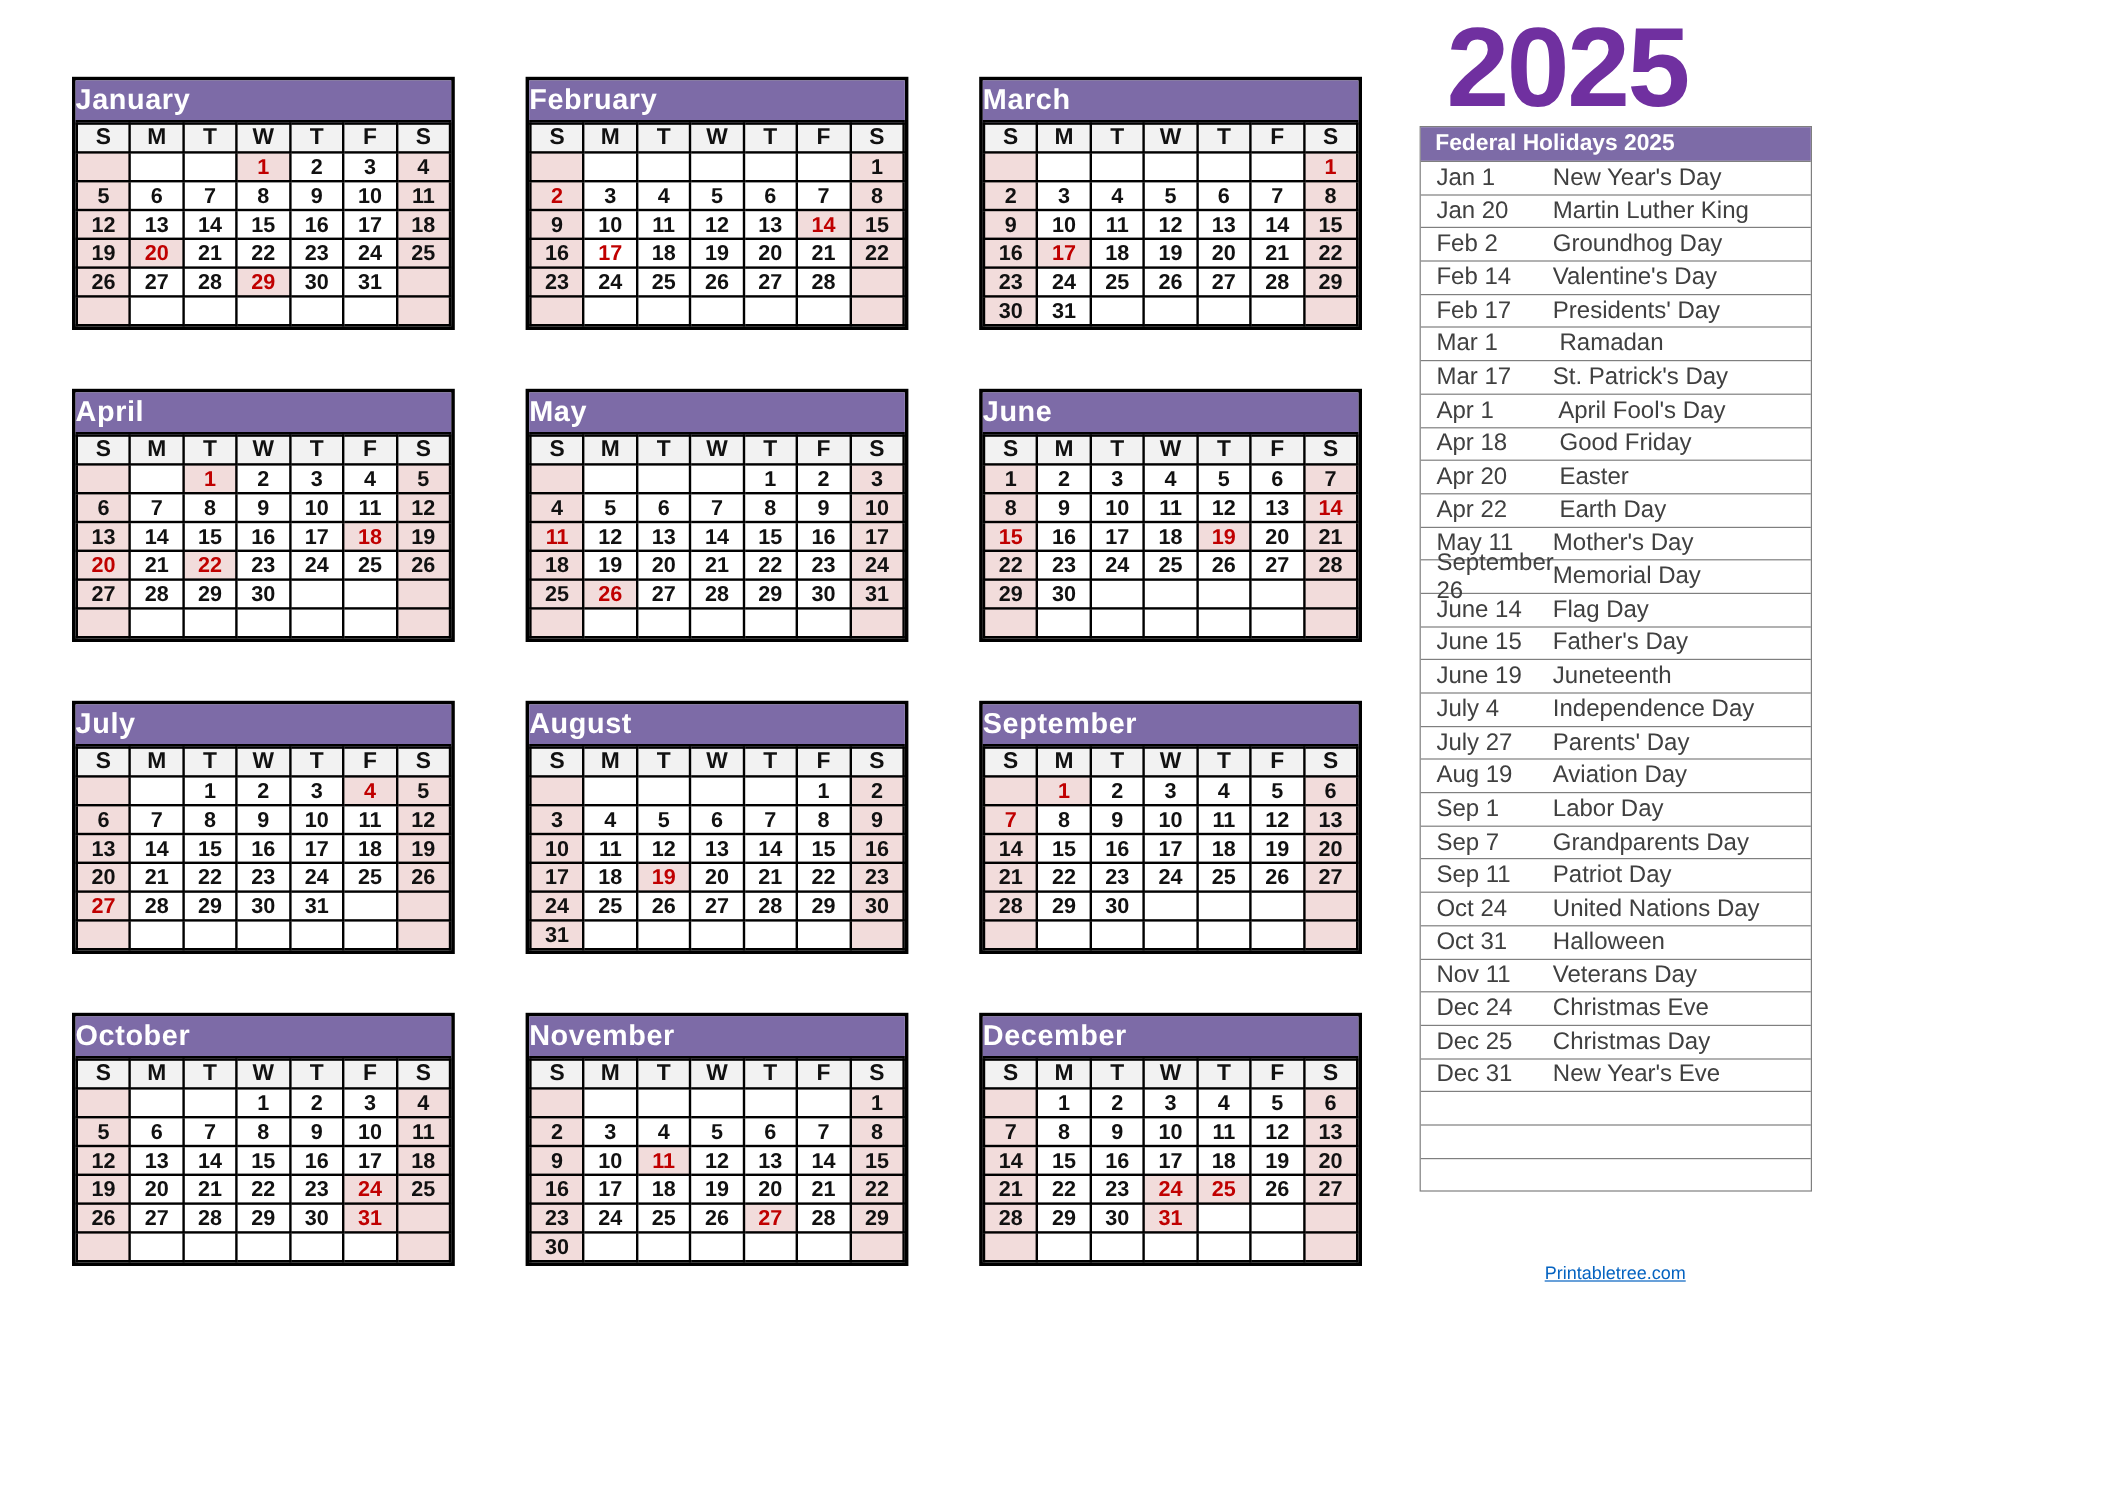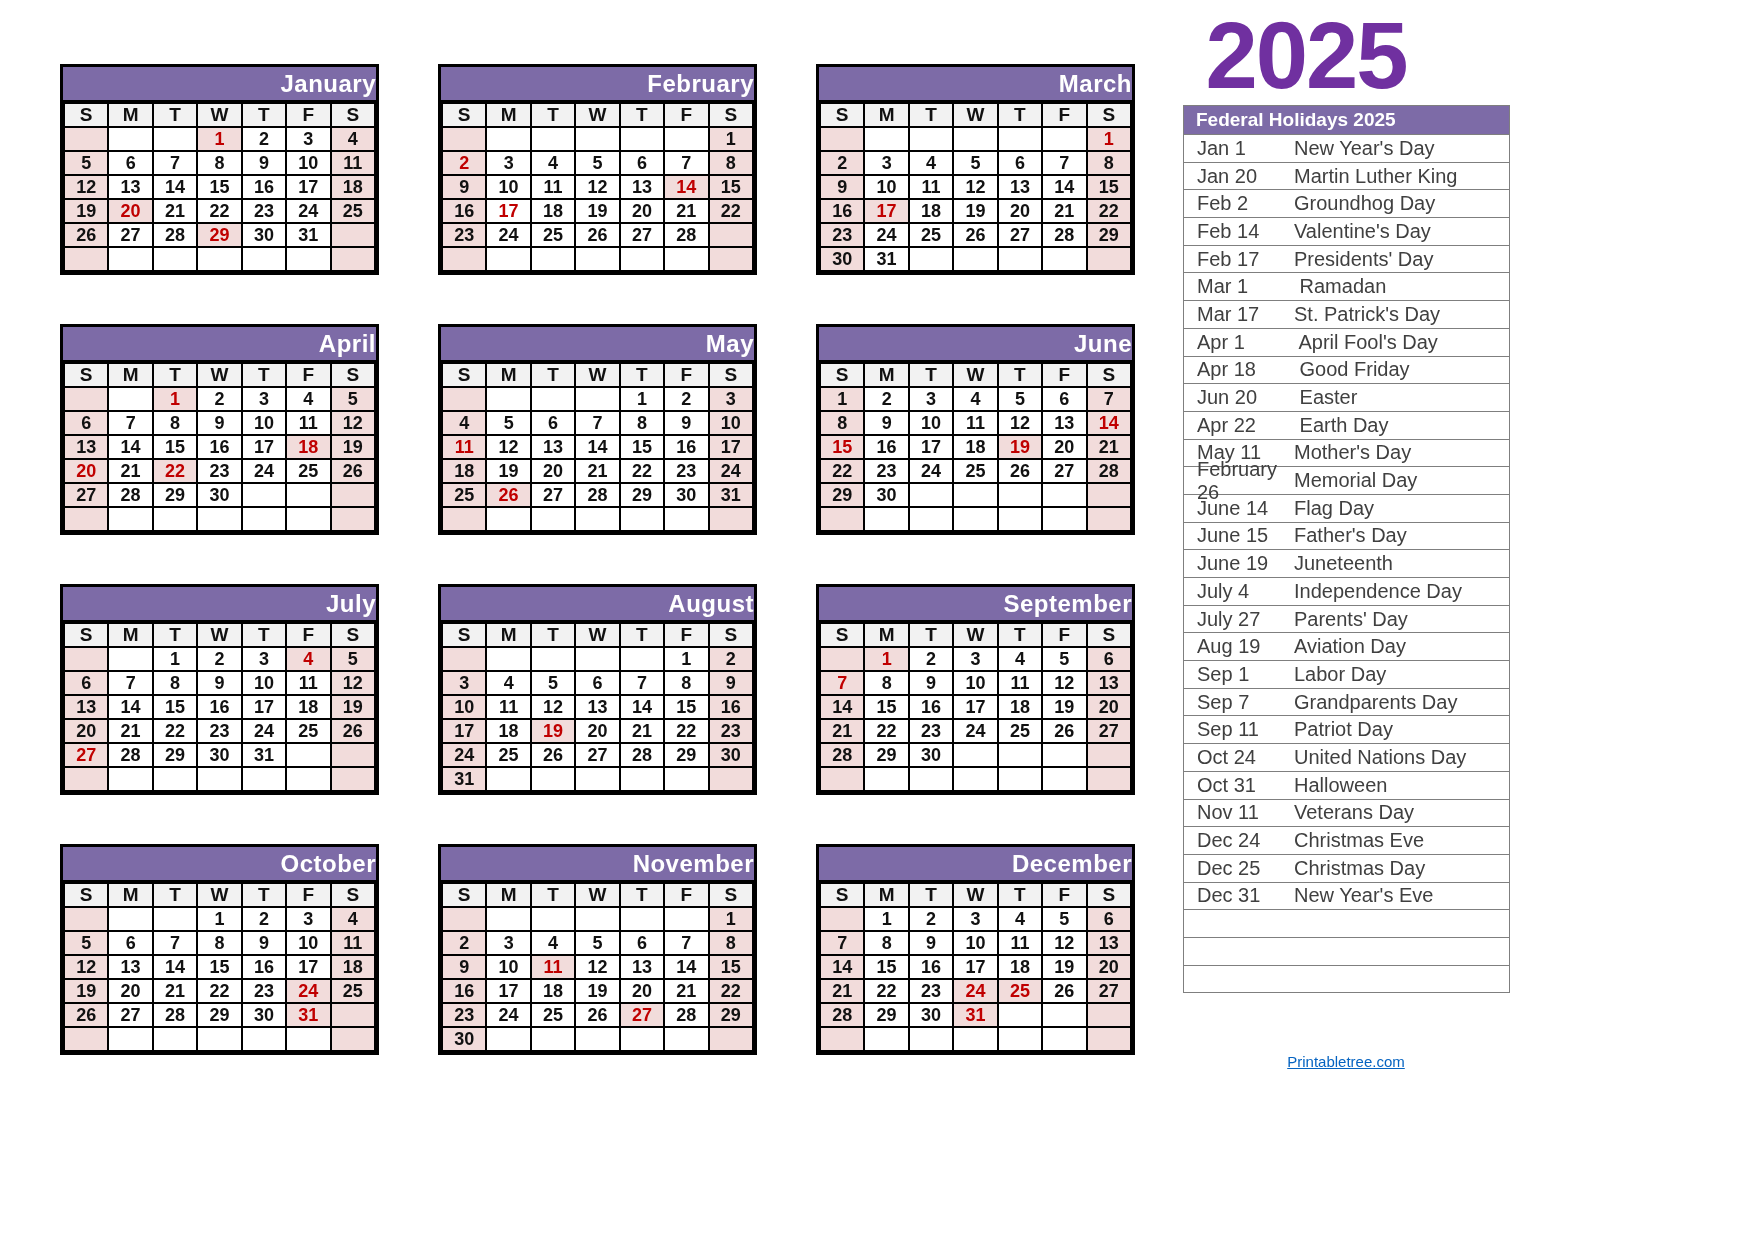--- a/index.html
+++ b/index.html
@@ -9,21 +9,21 @@
   }
   
   .months{
     position:absolute;left:60px;top:64px;
     display:grid;grid-template-columns:repeat(3,319px);
     column-gap:59px;row-gap:49px;
   }
   .month{border:3px solid #000;background:#fff;}
   .month-header{
     background:var(--band-purple,#7D6BA7);color:#fff;font-weight:bold;
-    font-size:24px;text-align:right;height:33px;line-height:33px;
+    font-size:24px;text-align:left;height:33px;line-height:33px;
     border-bottom:2px solid #000;letter-spacing:.5px;
   }
   table.cal{border-collapse:collapse;width:100%;table-layout:fixed;}
   .cal td{
     border:2px solid #000;height:22px;text-align:center;
     font-weight:bold;font-size:18px;padding:0;color:#111;
   }
   .cal tr.dh td{background:var(--hdr-gray,#F2F2F2);font-size:19px;}
   .cal td.we,.cal td.hp{background:var(--pink,#F2DCDB);}
   .cal td.red{color:var(--red,#C00000);}
@@ -936,33 +936,33 @@
       </div>
       <div class="h-row">
         <div class="h-date">Apr 1</div>
         <div class="h-name"> April Fool's Day</div>
       </div>
       <div class="h-row">
         <div class="h-date">Apr 18</div>
         <div class="h-name"> Good Friday</div>
       </div>
       <div class="h-row">
-        <div class="h-date">Jun 20</div>
+        <div class="h-date">Apr 20</div>
         <div class="h-name"> Easter</div>
       </div>
       <div class="h-row">
         <div class="h-date">Apr 22</div>
         <div class="h-name"> Earth Day</div>
       </div>
       <div class="h-row">
         <div class="h-date">May 11</div>
         <div class="h-name">Mother's Day</div>
       </div>
       <div class="h-row">
-        <div class="h-date">February 26</div>
+        <div class="h-date">September 26</div>
         <div class="h-name">Memorial Day</div>
       </div>
       <div class="h-row">
         <div class="h-date">June 14</div>
         <div class="h-name">Flag Day</div>
       </div>
       <div class="h-row">
         <div class="h-date">June 15</div>
         <div class="h-name">Father's Day</div>
       </div>

